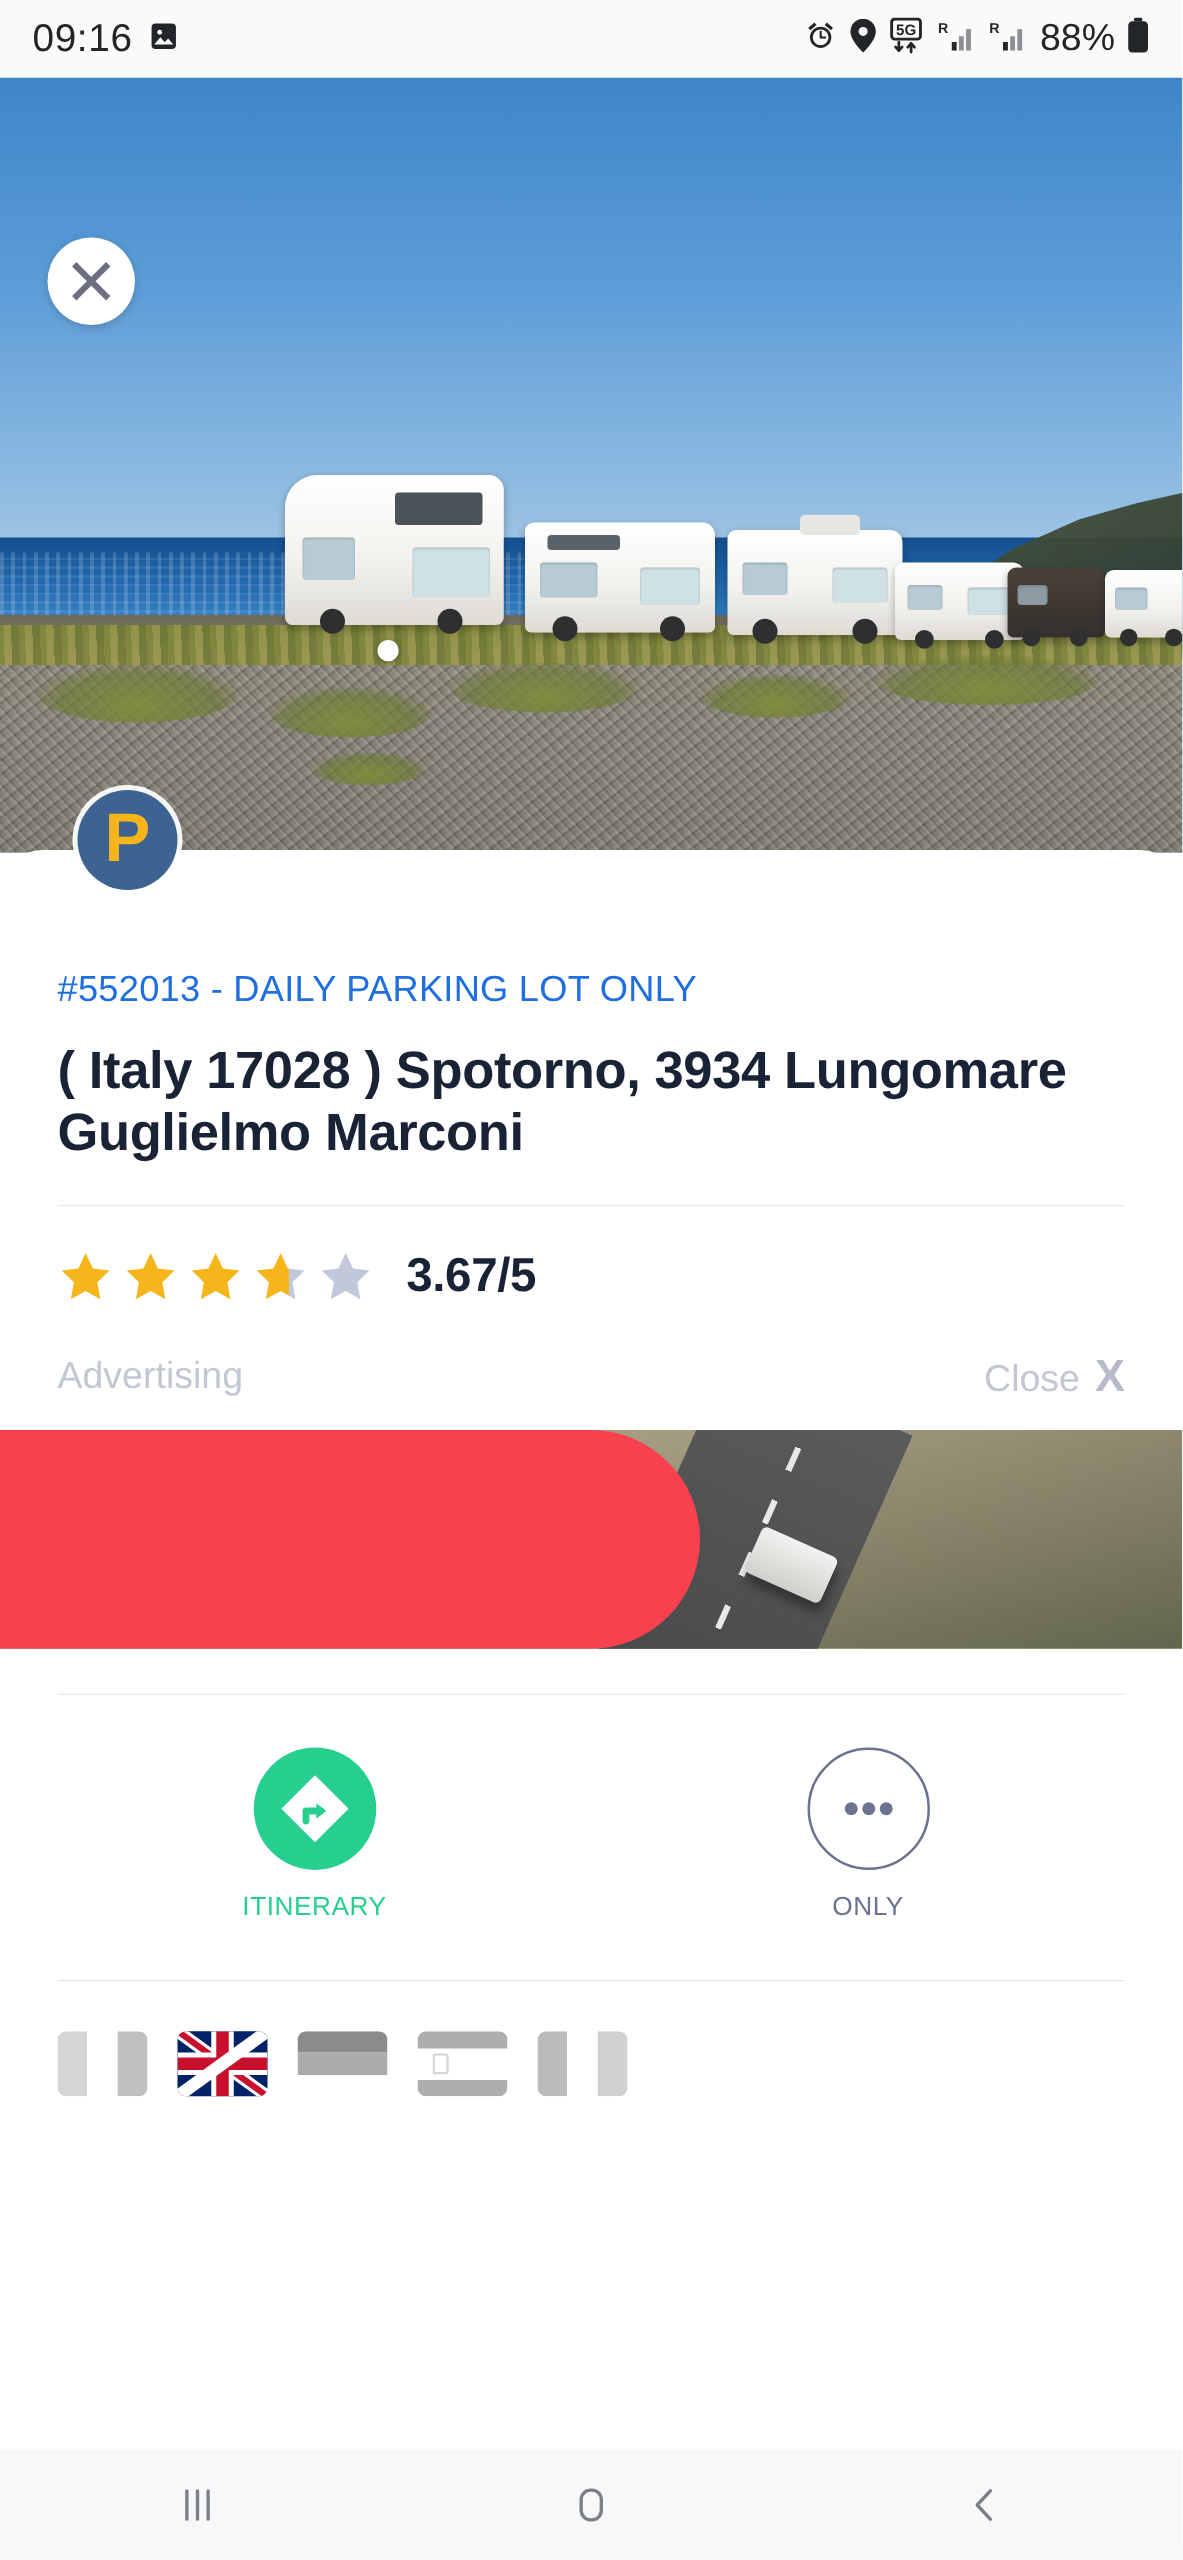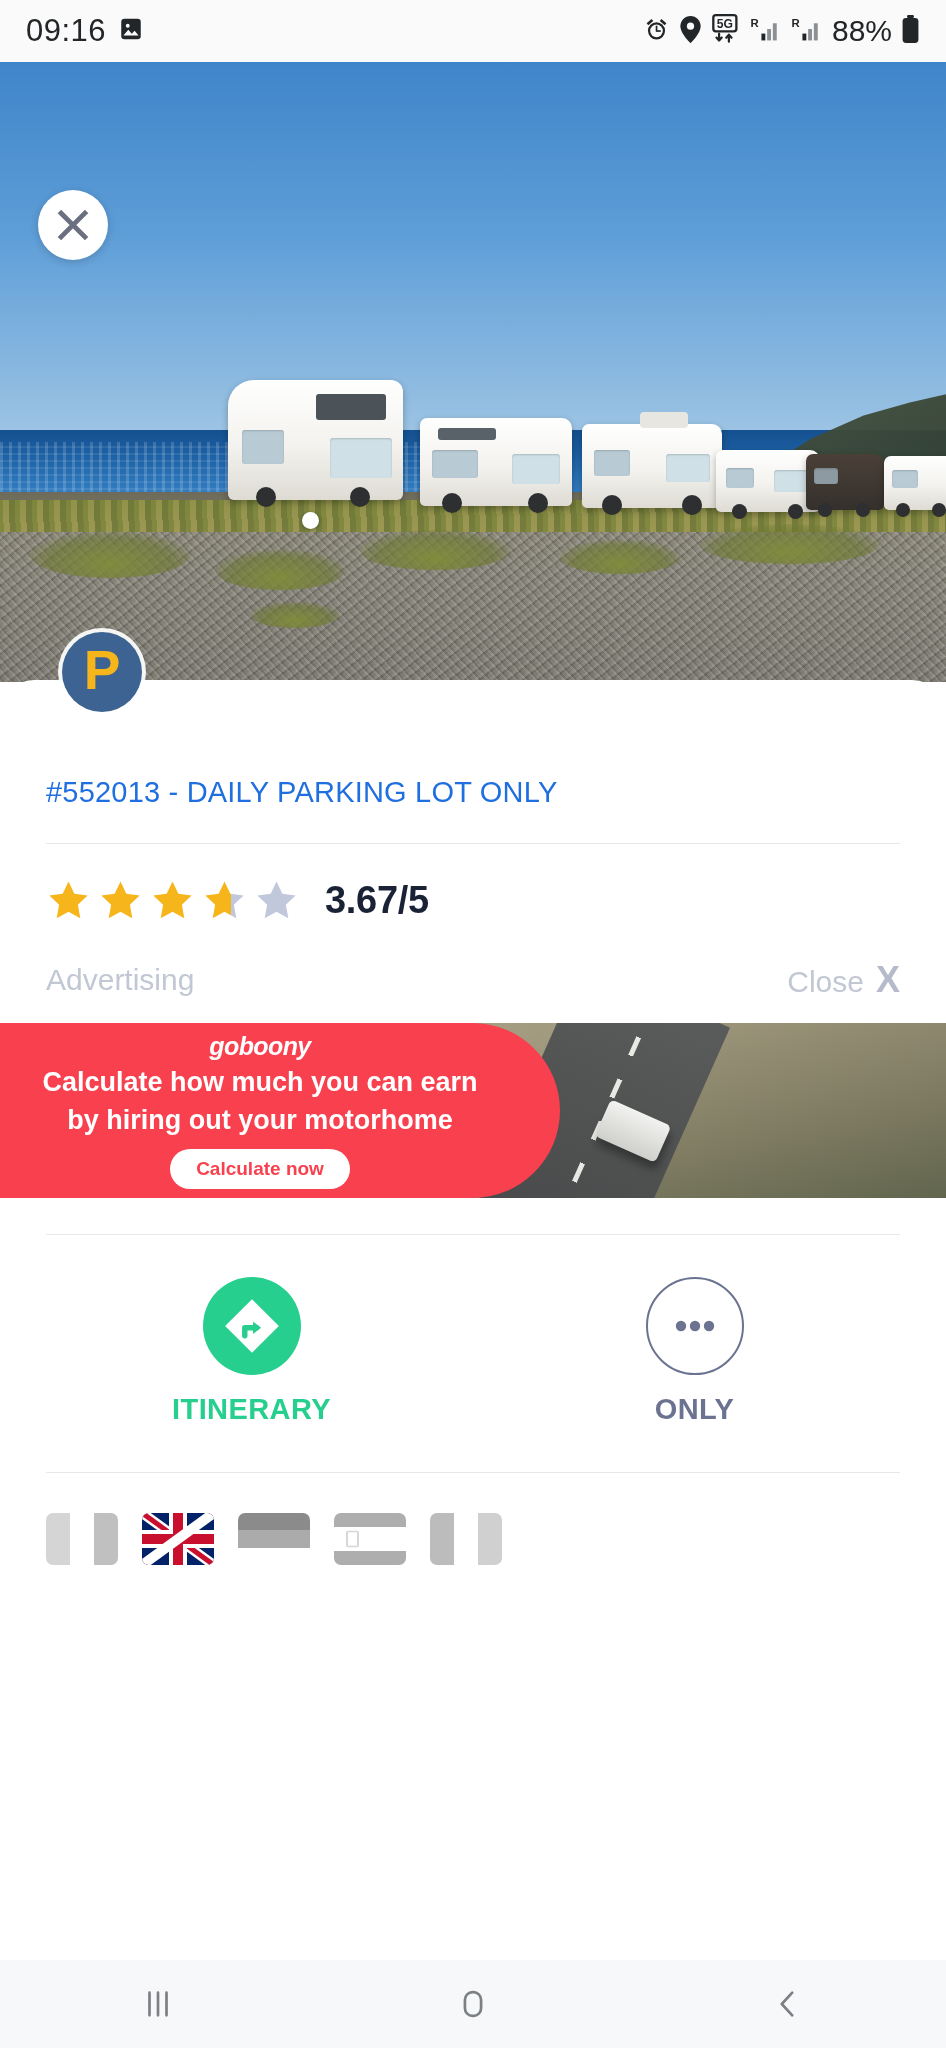--- a/index.html
+++ b/index.html
@@ -264,21 +264,21 @@
     display: flex; padding: 42px 30px 0 30px;
   }
   .action { flex: 1; display: flex; flex-direction: column; align-items: center; gap: 18px; cursor: pointer; }
   .action-circle {
     width: 98px; height: 98px; border-radius: 50%;
     display: flex; align-items: center; justify-content: center;
   }
   .c-itinerary { background: #27cf8e; }
   .c-outline { border: 2px solid #8890ad; background: #fff; }
   .c-outline-light { border: 2px solid #dfe2e9; background: #fff; }
-  .action-label { font-size: 29px; font-weight: 700; letter-spacing: .4px; }
+  .action-label { font-size: 21px; font-weight: 400; letter-spacing: .4px; }
   .l-green { color: #27cf8e; }
   .l-slate { color: #7b839d; }
   .l-light { color: #c9ced9; }
   .l-dark { color: #6b7391; }
 
   
   .flags-row { display: flex; gap: 24px; padding: 40px 46px 0 46px; }
   .flag { width: 72px; height: 52px; border-radius: 7px; overflow: hidden; position: relative; cursor: pointer; }
   .flag.dim { opacity: .45; filter: grayscale(1) brightness(1.5); }
   .fl-it { display: flex; }
@@ -471,20 +471,21 @@
   </div>
 
   <div class="p-badge">
     <span>P</span>
   </div>
 
   <div class="sheet">
 
     <div class="pad">
       <div class="subtitle">#552013 - DAILY PARKING LOT ONLY</div>
+      <div class="title">( Italy 17028 ) Spotorno, 3934 Lungomare Guglielmo Marconi</div>
     </div>
 
     <div class="divider"></div>
 
     <div class="rating-row">
       <div class="stars">
         <span class="star-wrap">
           <svg width="45" height="45" viewBox="0 0 24 24">
               <path d="M12 1.8l3.1 6.6 7.1.9-5.2 5 1.3 7.2-6.3-3.5-6.3 3.5 1.3-7.2-5.2-5 7.1-.9z" fill="#f5b51b"></path>
             </svg>
@@ -525,26 +526,20 @@
         <span>Close</span>
         <span class="xmark">X</span>
       </span>
     </div>
 
     <div class="ad-banner">
       <div class="ad-photo"></div>
       <div class="ad-road"></div>
       <div class="ad-van"></div>
       <div class="ad-red"></div>
-      <div class="ad-inner">
-        <div class="ad-brand">goboony</div>
-        <div class="ad-line">Calculate how much you can earn</div>
-        <div class="ad-line">by hiring out your motorhome</div>
-        <div class="ad-cta">Calculate now</div>
-      </div>
     </div>
 
     <div class="divider" style="margin-top:36px;"></div>
 
     <div class="actions">
       <div class="action">
         <div class="action-circle c-itinerary">
           <svg width="62" height="62" viewBox="0 0 24 24">
             <path d="M12 1.6L22.4 12 12 22.4 1.6 12z" fill="#ffffff"></path>
             <path d="M9.2 15.8v-3.1h4.6" stroke="#27cf8e" stroke-width="2.1" fill="none" stroke-linecap="round" stroke-linejoin="round"></path>

